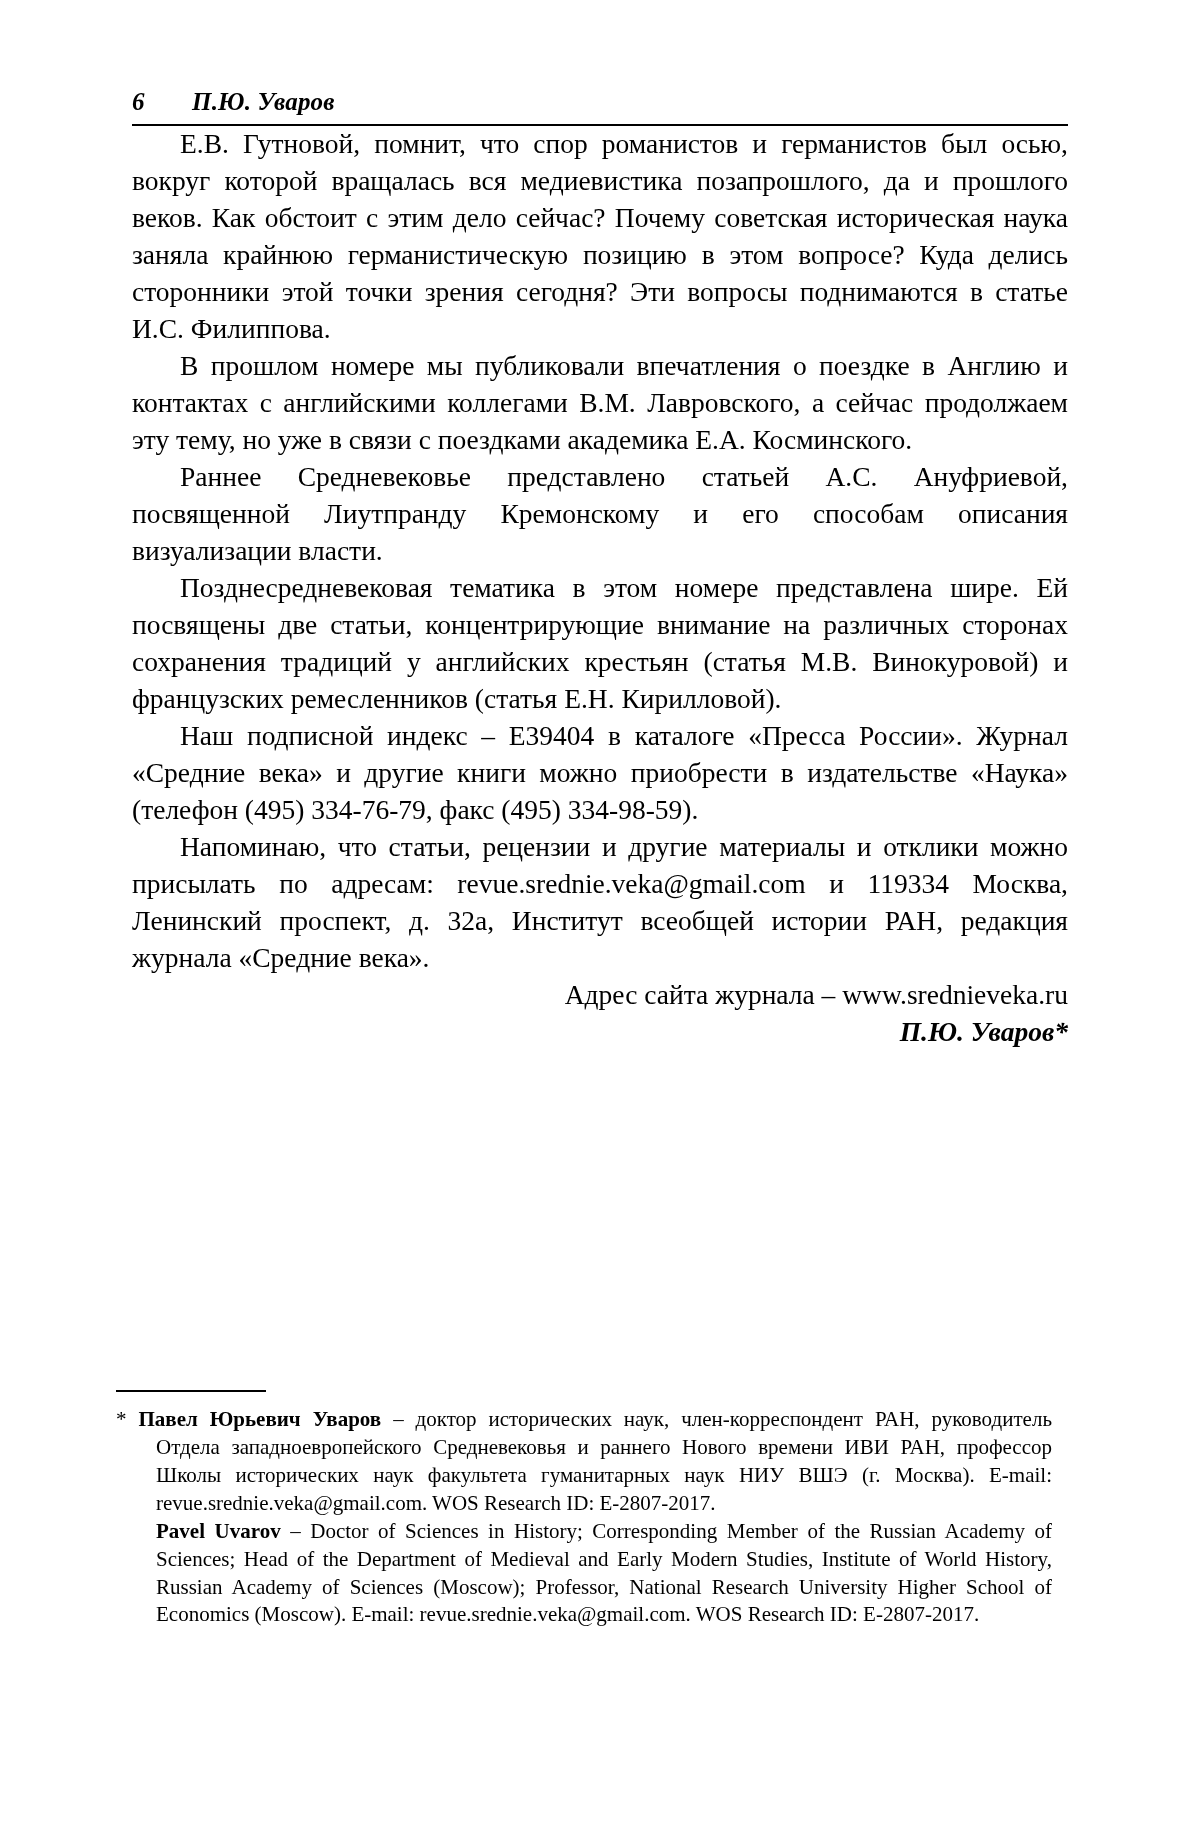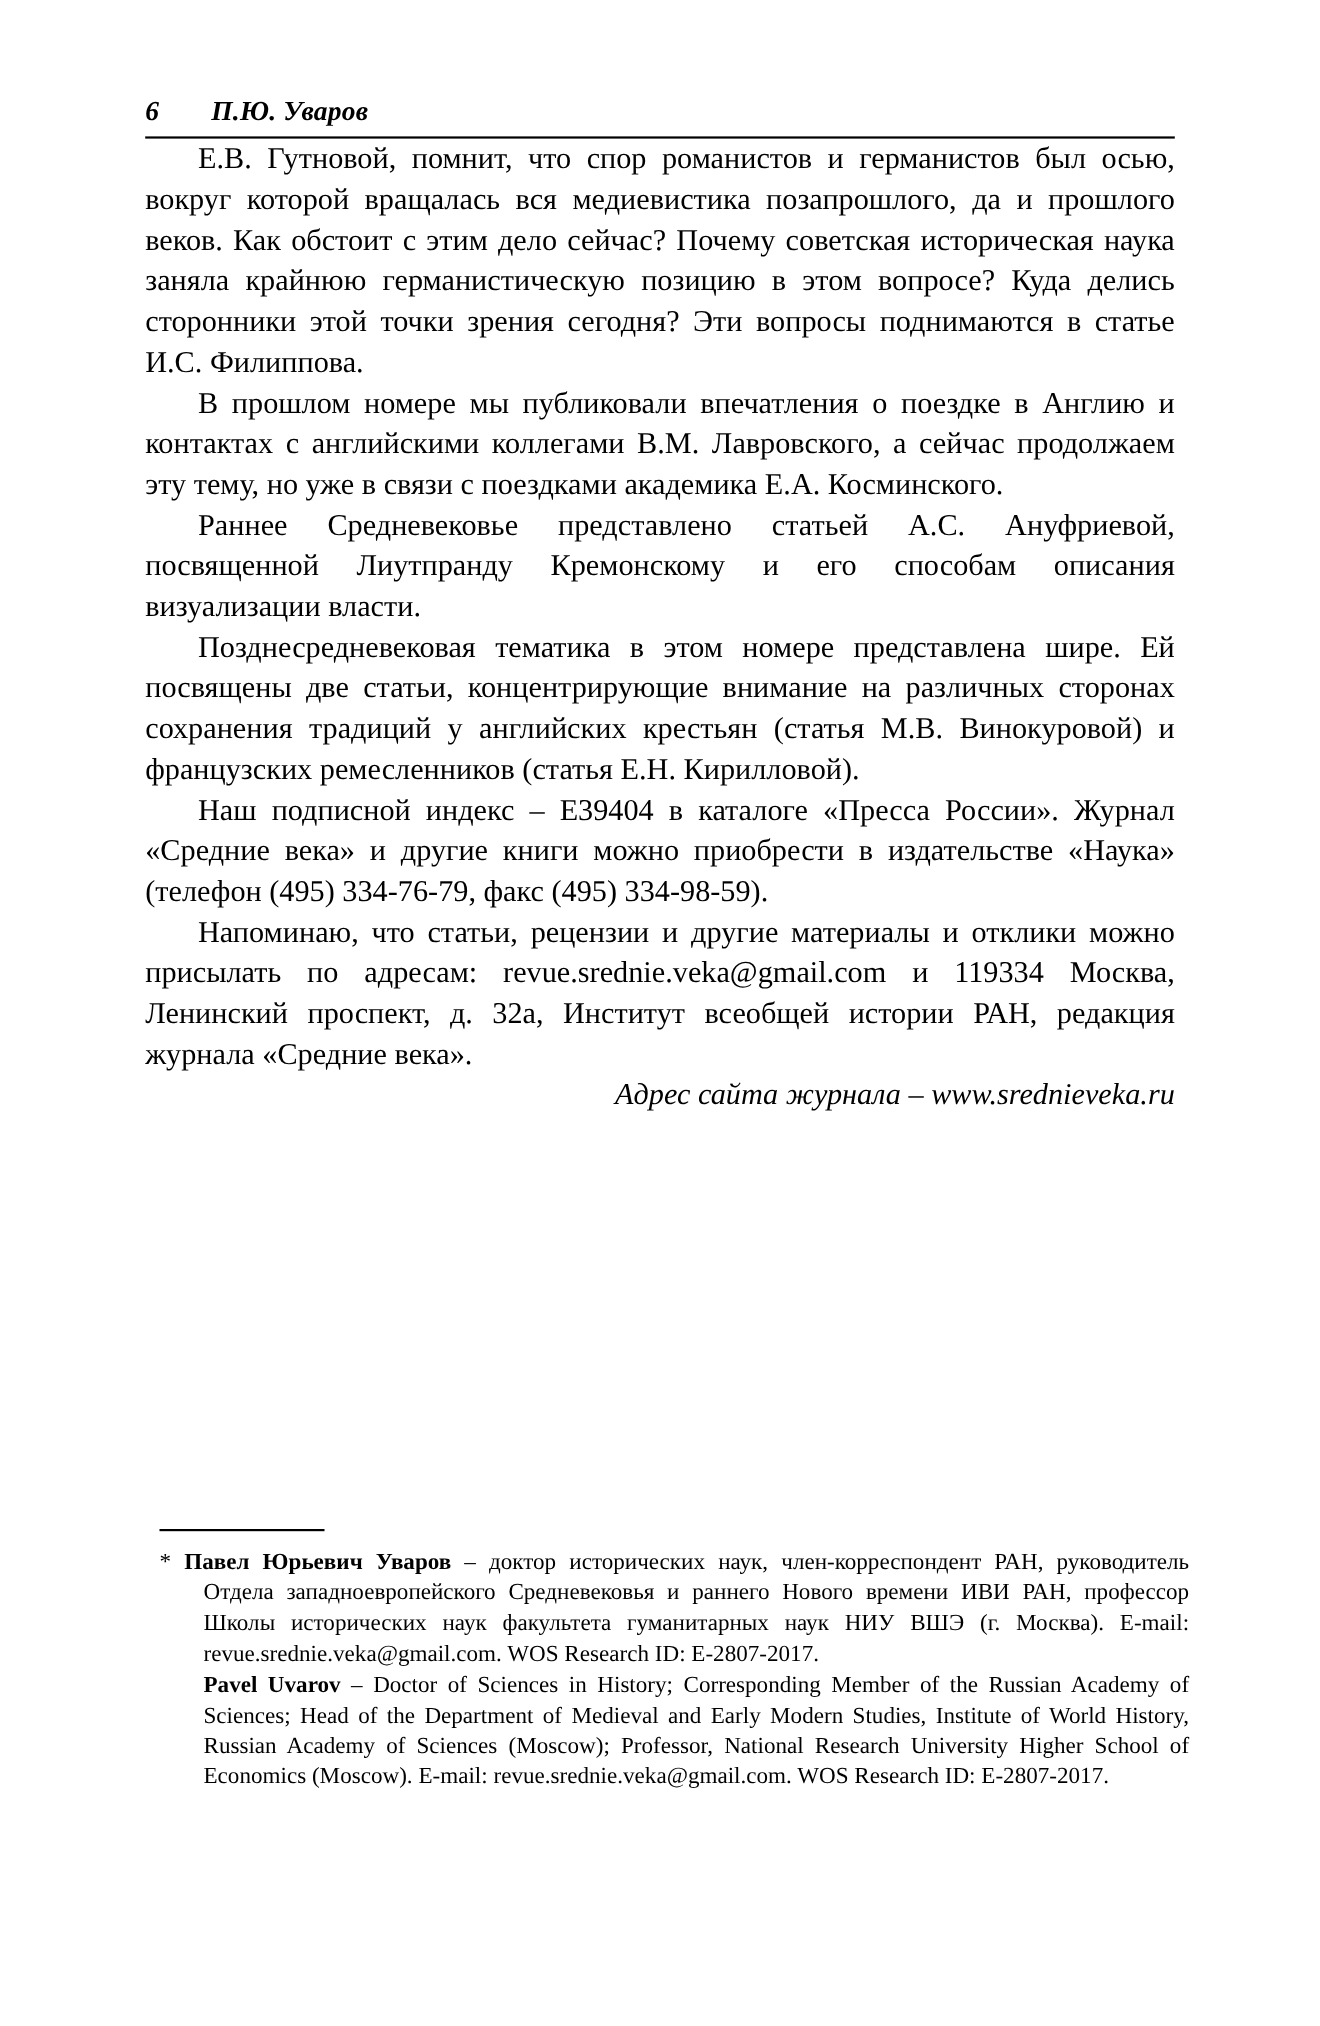--- a/index.html
+++ b/index.html
@@ -64,34 +64,33 @@
     text-indent: 48px;
   }
   .body-text p.noindent {
     text-indent: 0;
   }
   .site-line {
     margin-top: 22px;
     font-size: 27.5px;
     text-align: right;
     text-indent: 0;
-    font-style: italic;
   }
   .signature {
     margin-top: 26px;
     font-size: 27.5px;
     font-style: italic;
     font-weight: bold;
     text-align: right;
     text-indent: 0;
   }
   
   .footnote-area {
     position: absolute;
-    left: 145px;
+    left: 116px;
     top: 1390px;
     width: 936px;
   }
   .footnote-rule {
     border: none;
     border-top: 2.5px solid #000;
     width: 150px;
     margin: 0 0 14px 0;
   }
   .footnote {
@@ -127,20 +126,21 @@
 
     <div class="body-text">
       <p>Е.В. Гутновой, помнит, что спор романистов и германистов был осью, вокруг которой вращалась вся медиевистика позапрошлого, да и прошлого веков. Как обстоит с этим дело сейчас? Почему советская историческая наука заняла крайнюю германистическую позицию в этом вопросе? Куда делись сторонники этой точки зрения сегодня? Эти вопросы поднимаются в статье И.С. Филиппова.</p>
       <p>В прошлом номере мы публиковали впечатления о поездке в Англию и контактах с английскими коллегами В.М. Лавровского, а сейчас продолжаем эту тему, но уже в связи с поездками академика Е.А. Косминского.</p>
       <p>Раннее Средневековье представлено статьей А.С. Ануфриевой, посвященной Лиутпранду Кремонскому и его способам описания визуализации власти.</p>
       <p>Позднесредневековая тематика в этом номере представлена шире. Ей посвящены две статьи, концентрирующие внимание на различных сторонах сохранения традиций у английских крестьян (статья М.В. Винокуровой) и французских ремесленников (статья Е.Н. Кирилловой).</p>
       <p>Наш подписной индекс – Е39404 в каталоге «Пресса России». Журнал «Средние века» и другие книги можно приобрести в издательстве «Наука» (телефон (495) 334-76-79, факс (495) 334-98-59).</p>
       <p>Напоминаю, что статьи, рецензии и другие материалы и отклики можно присылать по адресам: revue.srednie.veka@gmail.com и 119334 Москва, Ленинский проспект, д. 32а, Институт всеобщей истории РАН, редакция журнала «Средние века».</p>
 
       <p class="site-line noindent">Адрес сайта журнала – www.srednieveka.ru</p>
+      <p class="signature noindent">П.Ю. Уваров*</p>
     </div>
 
   </div>
 
   <div class="footnote-area">
     <hr class="footnote-rule">
     <div class="footnote">
       <p><span>*</span> <b>Павел Юрьевич Уваров</b><span> – доктор исторических наук, член-корреспондент РАН, руководитель Отдела западноевропейского Средневековья и раннего Нового времени ИВИ РАН, профессор Школы исторических наук факультета гуманитарных наук НИУ ВШЭ (г. Москва). E-mail: revue.srednie.veka@gmail.com. WOS Research ID: E-2807-2017.</span></p>
       <p class="cont"><b>Pavel Uvarov</b><span> – Doctor of Sciences in History; Corresponding Member of the Russian Academy of Sciences; Head of the Department of Medieval and Early Modern Studies, Institute of World History, Russian Academy of Sciences (Moscow); Professor, National Research University Higher School of Economics (Moscow). E-mail: revue.srednie.veka@gmail.com. WOS Research ID: E-2807-2017.</span></p>
     </div>

